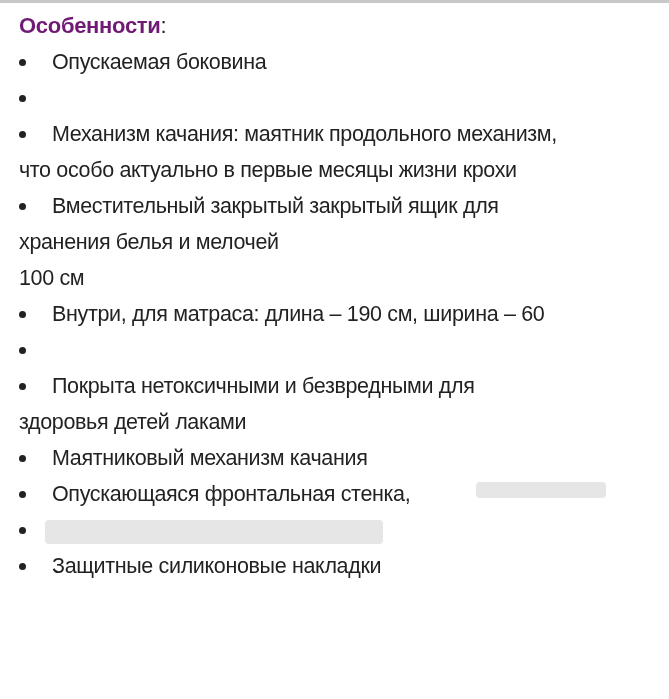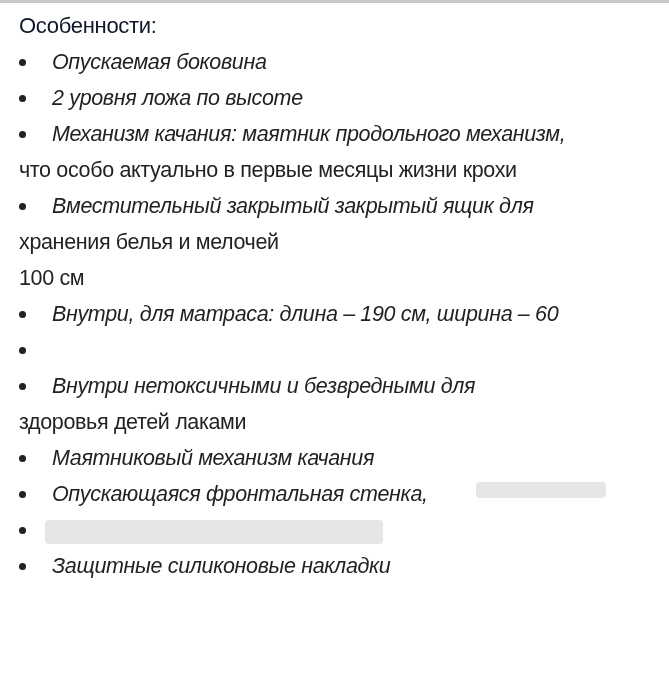--- a/index.html
+++ b/index.html
@@ -26,30 +26,30 @@
     left: 19px;
     top: 8px;
     width: 640px;
   }
   .heading {
     font-size: 22px;
     line-height: 36px;
     height: 36px;
     letter-spacing: -0.3px;
   }
-  .heading b { font-weight: normal; color: #0f172a; margin-top: 35px; }
+  .heading b { font-weight: bold; color: #701a75; margin-top: 35px; }
   .line {
     font-size: 21.5px;
     line-height: 36px;
     height: 36px;
     white-space: nowrap;
     letter-spacing: -0.35px;
     position: relative;
   }
-  .bullet-line { padding-left: 33px; font-style: italic; }
+  .bullet-line { padding-left: 33px; }
   .bullet {
     position: absolute;
     left: 0;
     top: 15px;
     width: 7px; height: 7px;
     border-radius: 50%;
     background: #222;
   }
   .redact {
     position: absolute;
@@ -65,21 +65,20 @@
 <div class="doc">
   <div class="heading"><b>Особенности</b><span>:</span></div>
 
   <div class="line bullet-line">
     <span class="bullet"></span>
     <span>Опускаемая боковина</span>
   </div>
 
   <div class="line bullet-line">
     <span class="bullet"></span>
-    <span>2 уровня ложа по высоте</span>
   </div>
 
   <div class="line bullet-line">
     <span class="bullet"></span>
     <span>Механизм качания: маятник продольного механизм,</span>
   </div>
   <div class="line">что особо актуально в первые месяцы жизни крохи</div>
 
   <div class="line bullet-line">
     <span class="bullet"></span>
@@ -93,21 +92,21 @@
     <span class="bullet"></span>
     <span>Внутри, для матраса: длина – 190 см, ширина – 60</span>
   </div>
 
   <div class="line bullet-line">
     <span class="bullet"></span>
   </div>
 
   <div class="line bullet-line">
     <span class="bullet"></span>
-    <span>Внутри нетоксичными и безвредными для</span>
+    <span>Покрыта нетоксичными и безвредными для</span>
   </div>
   <div class="line">здоровья детей лаками</div>
 
 
   <div class="line bullet-line">
     <span class="bullet"></span>
     <span>Маятниковый механизм качания</span>
   </div>
 
   <div class="line bullet-line">

